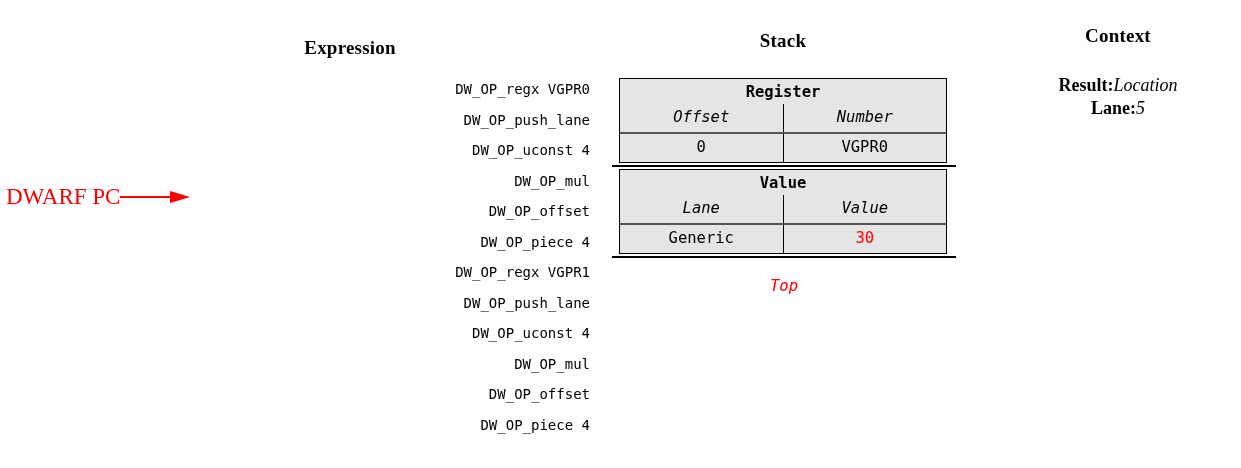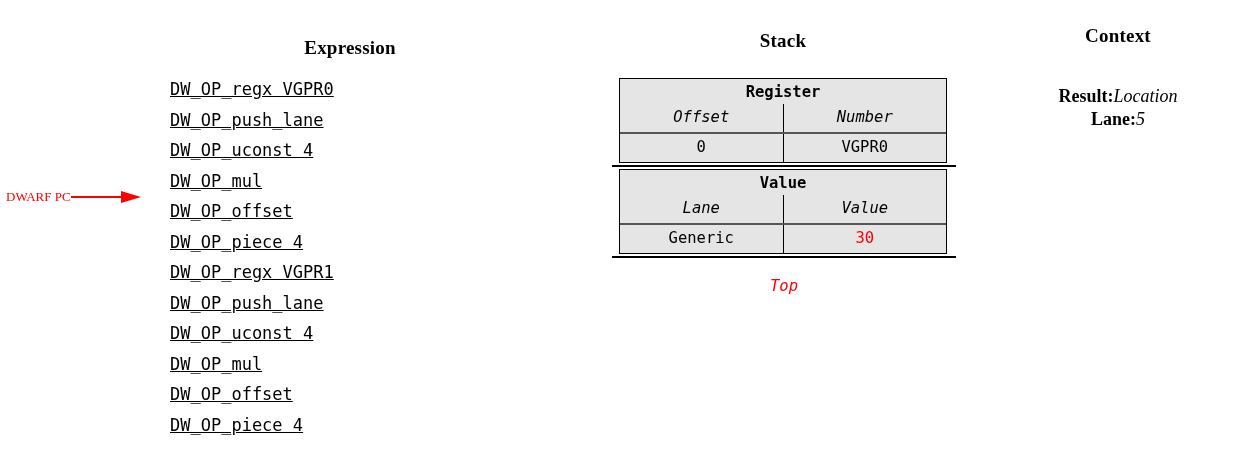--- a/index.html
+++ b/index.html
@@ -33,42 +33,41 @@
 
   
   #expression-list {
     position: absolute;
     left: 170px;
     top: 74px;
     width: 420px;
   }
   .expr-line {
     font-family: "DejaVu Sans Mono", "Liberation Mono", monospace;
-    font-size: 17px;
+    font-size: 14px;
     line-height: 30.5px;
     height: 30.5px;
     color: #000000;
     white-space: pre;
-    text-align: left;
-    text-decoration: underline;
+    text-align: right;
   }
 
   
   #dwarf-pc-marker {
     position: absolute;
     left: 6px;
     top: 184px;
     height: 24px;
     display: flex;
     align-items: center;
     color: #ff0000;
   }
   #dwarf-pc-label {
     font-family: "Liberation Serif", serif;
-    font-size: 13px;
+    font-size: 23px;
     color: #ff0000;
     white-space: nowrap;
     line-height: 1;
   }
   #dwarf-pc-arrow {
     display: block;
     margin-left: 0px;
     margin-top: 1px;
   }
 
@@ -146,21 +145,21 @@
     font-size: 15.5px;
     color: #ff0000;
     margin-top: 19px;
     line-height: 18px;
   }
 
   
   #context-area {
     position: absolute;
     left: 1000px;
-    top: 85px;
+    top: 74px;
     width: 236px;
     text-align: center;
   }
   .ctx-line {
     font-family: "Liberation Serif", serif;
     font-size: 18px;
     line-height: 23px;
     color: #000000;
     white-space: nowrap;
   }

